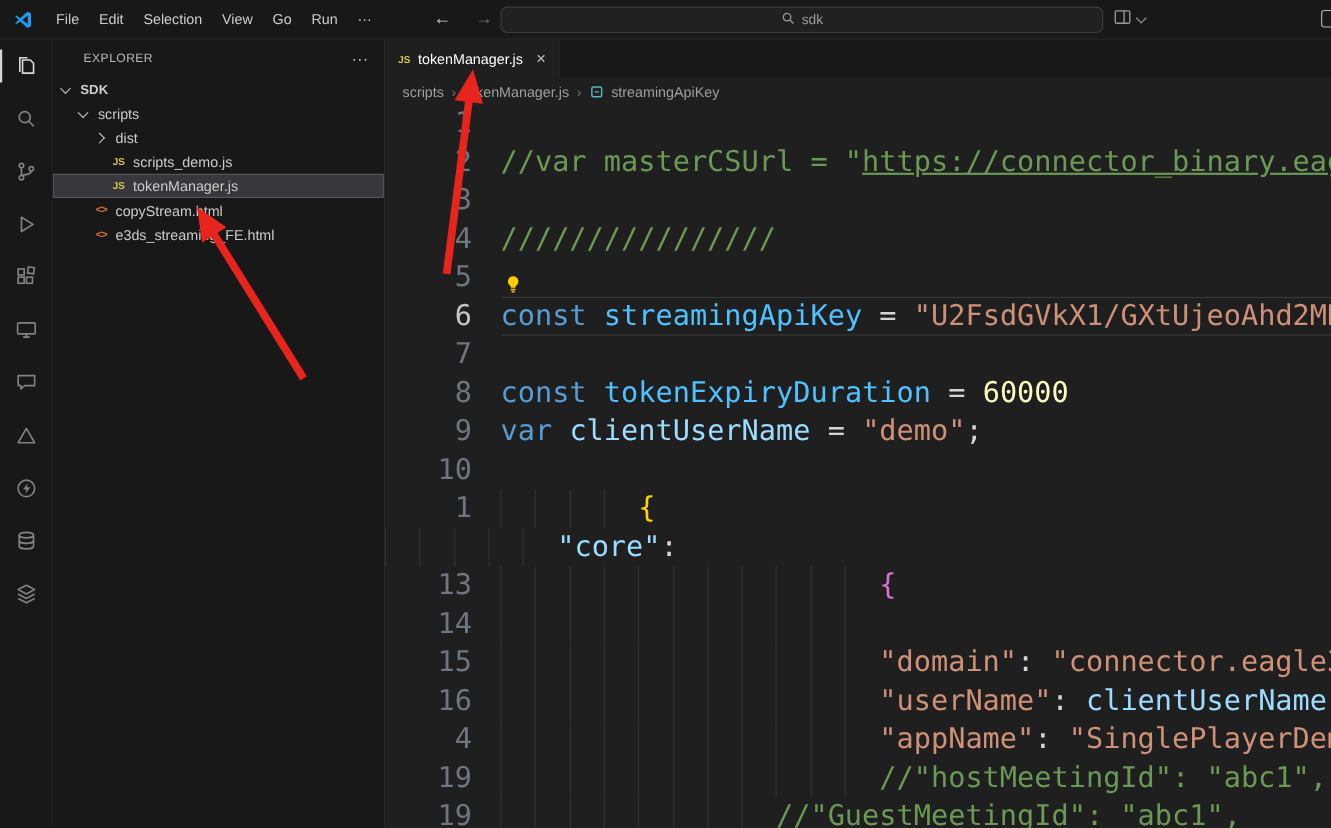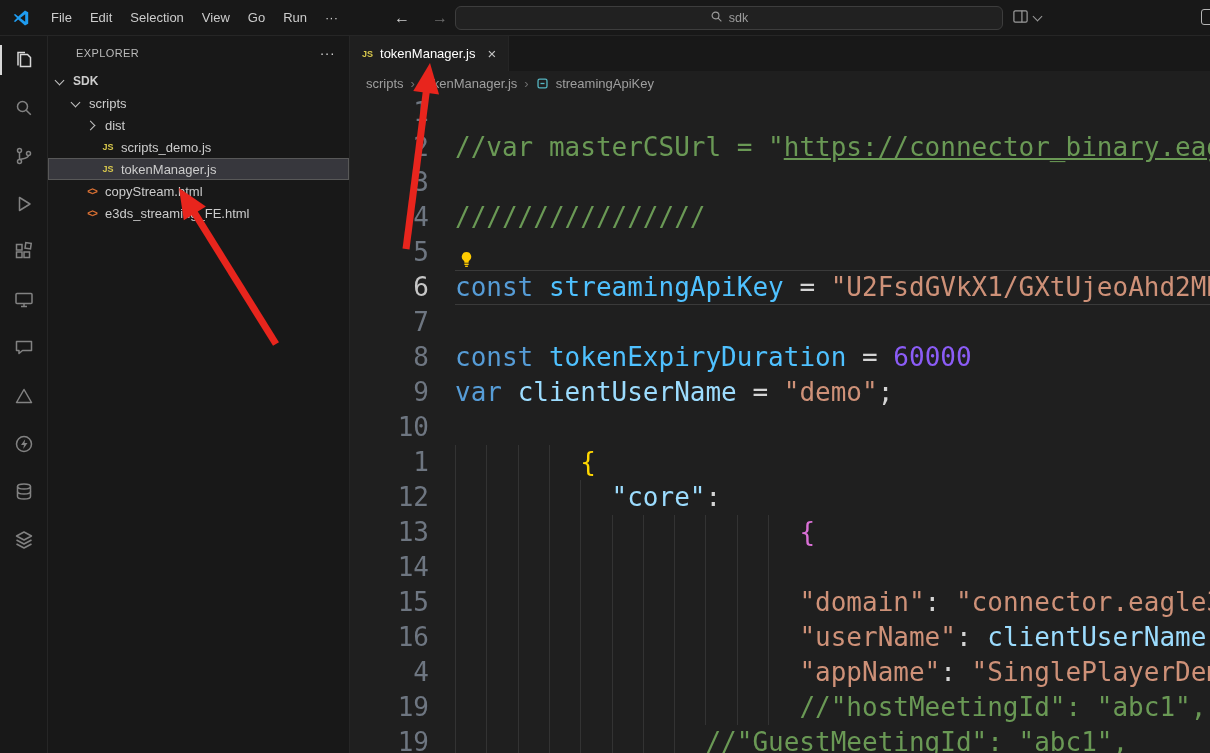--- a/index.html
+++ b/index.html
@@ -66,21 +66,21 @@
   .lc{flex:1;min-width:0;position:relative;white-space:pre}
   .line.current .lc{box-shadow:inset 0 1px 0 #3a3a3a, inset 0 -1px 0 #3a3a3a}
   .guide{position:absolute;top:0;bottom:0;width:1px;background:#333333;font-style:normal}
   .bulb{position:absolute;left:3px;top:7px;cursor:pointer}
 
   .tk-kw{color:#569cd6}
   .tk-cvar{color:#4fc1ff}
   .tk-var{color:#9cdcfe}
   .tk-key{color:#9cdcfe}
   .tk-str{color:#ce9178}
-  .tk-num{color:#8b5cf6}
+  .tk-num{color:#fef9c3}
   .tk-cmt{color:#6a9955}
   .tk-b1{color:#ffd700}
   .tk-b2{color:#da70d6}
   .tk-def{color:#d4d4d4}
   .tk-ws{color:#d4d4d4}
   .u{text-decoration:underline}
 
   .arrows{position:absolute;inset:0;width:100%;height:100%;pointer-events:none;z-index:50}
 </style>
 </head>
@@ -330,21 +330,20 @@
             <span class="lc"><span class="tk-kw">var</span><span class="tk-ws"> </span><span class="tk-var">clientUserName</span><span class="tk-def"> = </span><span class="tk-str">"demo"</span><span class="tk-def">;</span></span>
           </div>
           <div class="line">
             <span class="ln">10</span>
           </div>
           <div class="line">
             <span class="ln">1</span>
             <span class="lc"><i class="guide" style="left: 0ch;"></i><i class="guide" style="left: 2ch;"></i><i class="guide" style="left: 4ch;"></i><i class="guide" style="left: 6ch;"></i><span class="tk-ws">        </span><span class="tk-b1">{</span></span>
           </div>
           <div class="line">
-            <span class="ln">12</span>
             <span class="lc"><i class="guide" style="left: 0ch;"></i><i class="guide" style="left: 2ch;"></i><i class="guide" style="left: 4ch;"></i><i class="guide" style="left: 6ch;"></i><i class="guide" style="left: 8ch;"></i><span class="tk-ws">          </span><span class="tk-key">"core"</span><span class="tk-def">:</span></span>
           </div>
           <div class="line">
             <span class="ln">13</span>
             <span class="lc"><i class="guide" style="left: 0ch;"></i><i class="guide" style="left: 2ch;"></i><i class="guide" style="left: 4ch;"></i><i class="guide" style="left: 6ch;"></i><i class="guide" style="left: 8ch;"></i><i class="guide" style="left: 10ch;"></i><i class="guide" style="left: 12ch;"></i><i class="guide" style="left: 14ch;"></i><i class="guide" style="left: 16ch;"></i><i class="guide" style="left: 18ch;"></i><i class="guide" style="left: 20ch;"></i><span class="tk-ws">                      </span><span class="tk-b2">{</span></span>
           </div>
           <div class="line">
             <span class="ln">14</span>
             <span class="lc"><i class="guide" style="left: 0ch;"></i><i class="guide" style="left: 2ch;"></i><i class="guide" style="left: 4ch;"></i><i class="guide" style="left: 6ch;"></i><i class="guide" style="left: 8ch;"></i><i class="guide" style="left: 10ch;"></i><i class="guide" style="left: 12ch;"></i><i class="guide" style="left: 14ch;"></i><i class="guide" style="left: 16ch;"></i><i class="guide" style="left: 18ch;"></i><i class="guide" style="left: 20ch;"></i></span>
           </div>

